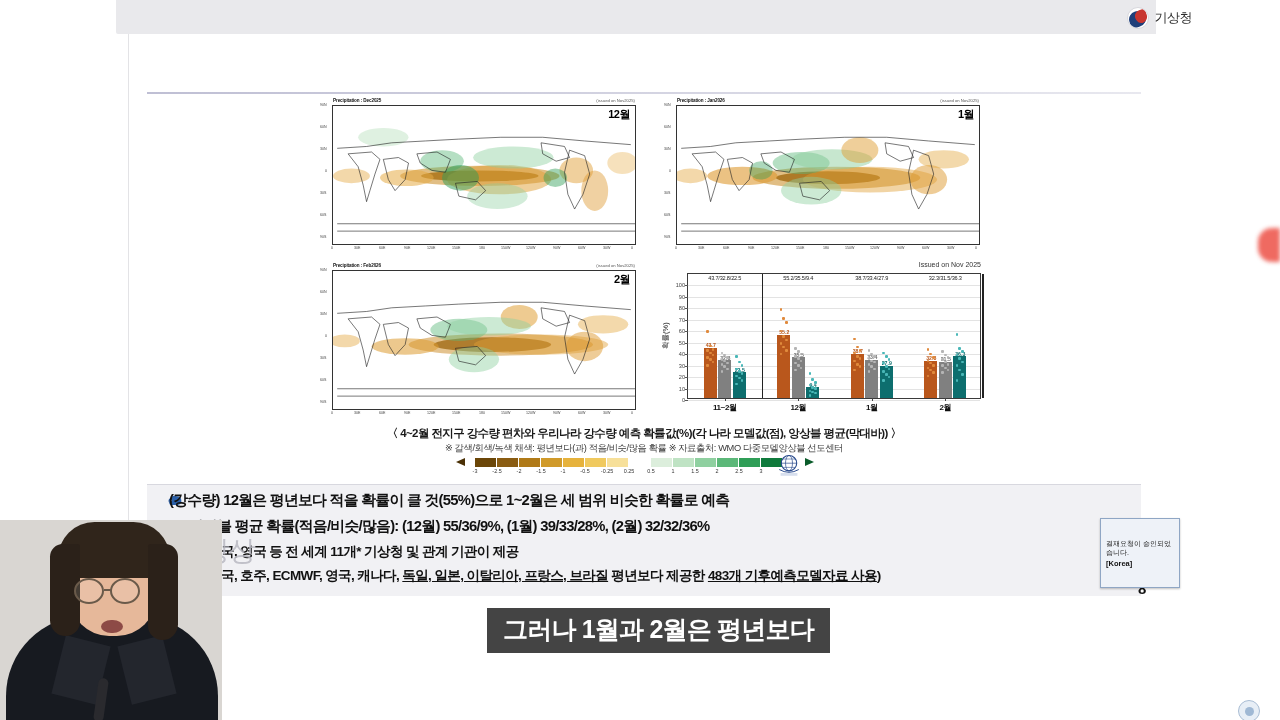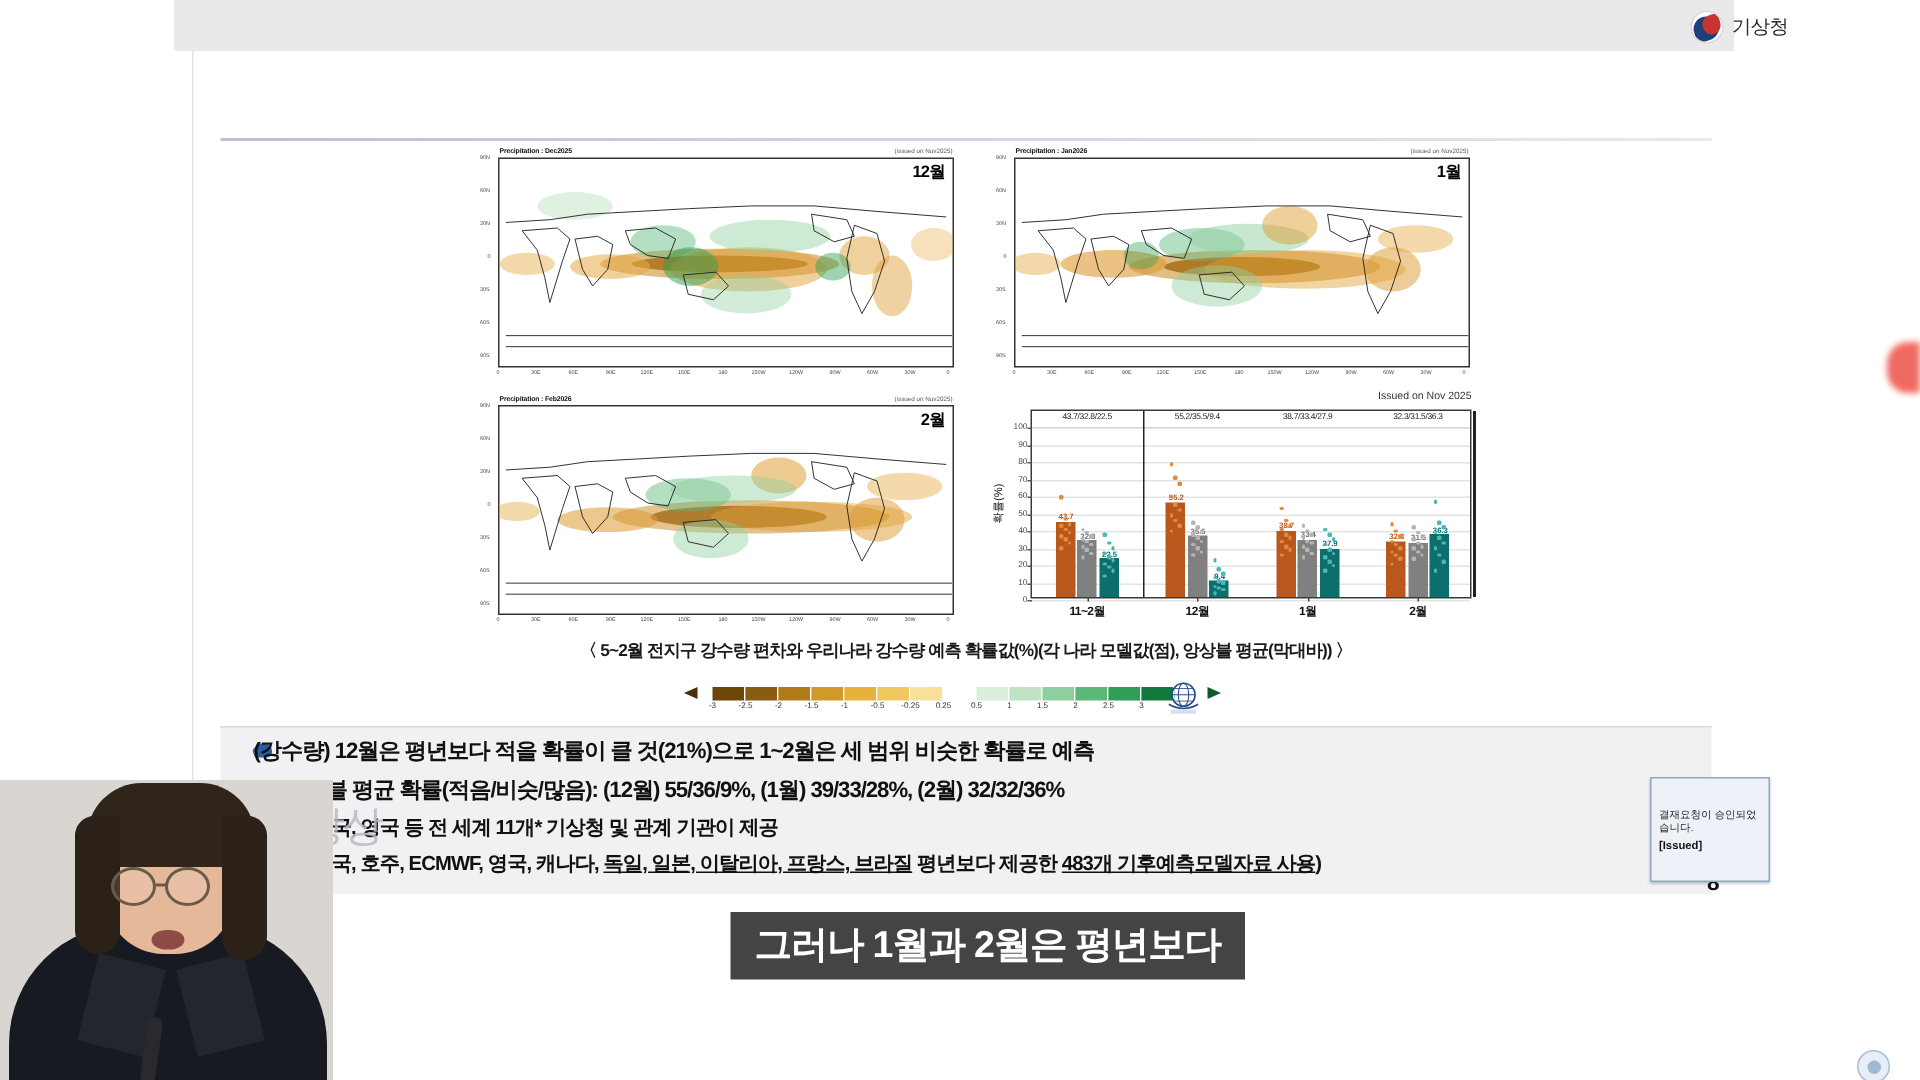--- a/index.html
+++ b/index.html
@@ -737,44 +737,45 @@
       <div class="cb-tick" style="left: 142px;">-0.25</div>
       <div class="cb-tick" style="left: 164px;">0.25</div>
       <div class="cb-tick" style="left: 186px;">0.5</div>
       <div class="cb-tick" style="left: 208px;">1</div>
       <div class="cb-tick" style="left: 230px;">1.5</div>
       <div class="cb-tick" style="left: 252px;">2</div>
       <div class="cb-tick" style="left: 274px;">2.5</div>
       <div class="cb-tick" style="left: 296px;">3</div>
     </div>
 
-  <div id="cap1">〈 5~2월 전지구 강수량 편차와 우리나라 강수량 예측 확률값(%)(각 나라 모델값(점), 앙상블 평균(막대바)) 〉</div>
+  <div id="cap1">〈 4~2월 전지구 강수량 편차와 우리나라 강수량 예측 확률값(%)(각 나라 모델값(점), 앙상블 평균(막대바)) 〉</div>
+  <div id="cap2">※ 갈색/회색/녹색 채색: 평년보다(과) 적음/비슷/많음 확률   ※ 자료출처: WMO 다중모델앙상블 선도센터</div>
 
   <div id="bullet-block">
     <svg id="bullet-icon" viewBox="0 0 20 16">
       <path d="M3 11 Q0 6 5 4 Q7 0 12 2 Q18 2 18 8 Q18 13 12 13 L6 13 Q3 13 3 11 Z" fill="#2a5fa8"></path>
       <path d="M6 12 Q2 9 6 7" fill="none" stroke="#ffffff" stroke-width="1.2"></path>
     </svg>
-    <div class="bline" id="bline1">(강수량) 12월은 평년보다 적을 확률이 클 것(21%)으로 1~2월은 세 범위 비슷한 확률로 예측</div>
+    <div class="bline" id="bline1">(강수량) 12월은 평년보다 적을 확률이 클 것(55%)으로 1~2월은 세 범위 비슷한 확률로 예측</div>
     <div class="bline" id="bline2">앙상블 평균 확률(적음/비슷/많음): (12월) 55/36/9%, (1월) 39/33/28%, (2월) 32/32/36%</div>
     <div class="bline" id="bline3">국, 미국, 영국 등 전 세계 11개* 기상청 및 관계 기관이 제공</div>
     <div class="bline" id="bline4">
       <span>국, 미국, 호주, ECMWF, 영국, 캐나다, </span><u>독일, 일본, 이탈리아, 프랑스, 브라질</u><span> 평년보다 제공한 </span><u>483개 기후예측모델자료 사용</u><span>)</span>
     </div>
   </div>
 </div>
 
 <div id="page-number">8</div>
 
 <div id="approval-toast">
   <div id="approval-text">
     <div>결재요청이 승인되었</div>
     <div>습니다.</div>
   </div>
-  <div id="approval-click">[Issued]</div>
+  <div id="approval-click">[Korea]</div>
 </div>
 
 <div id="watermark">
   <div id="wm-taeguk">
     <div class="b"></div>
       <div class="r"></div>
   </div>
   <div id="wm-ko">기상청</div>
   <div id="wm-en1">Korea Meteorological</div>
   <div id="wm-en2">Administration</div>

